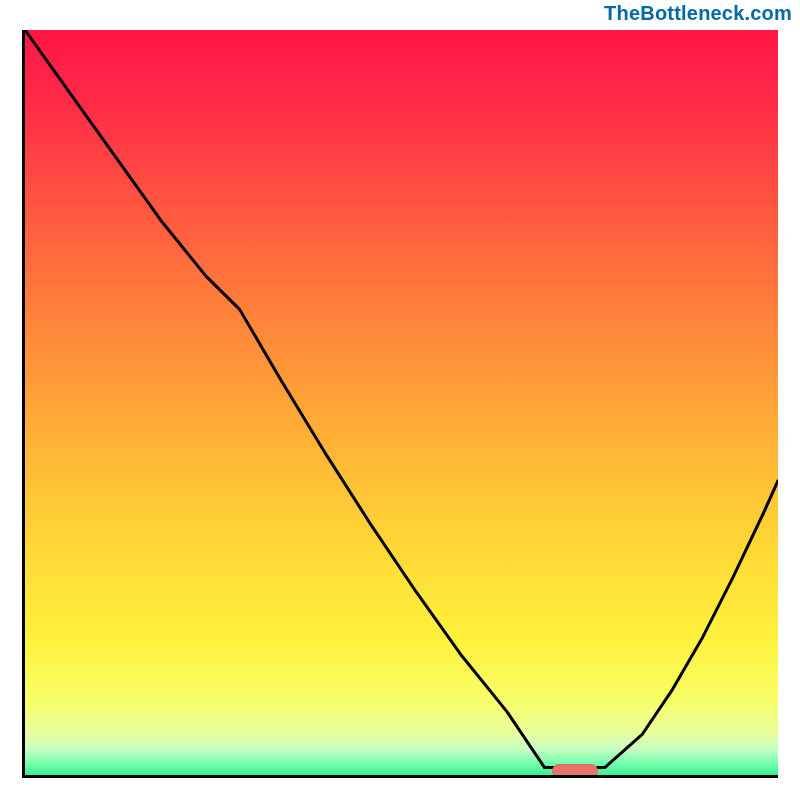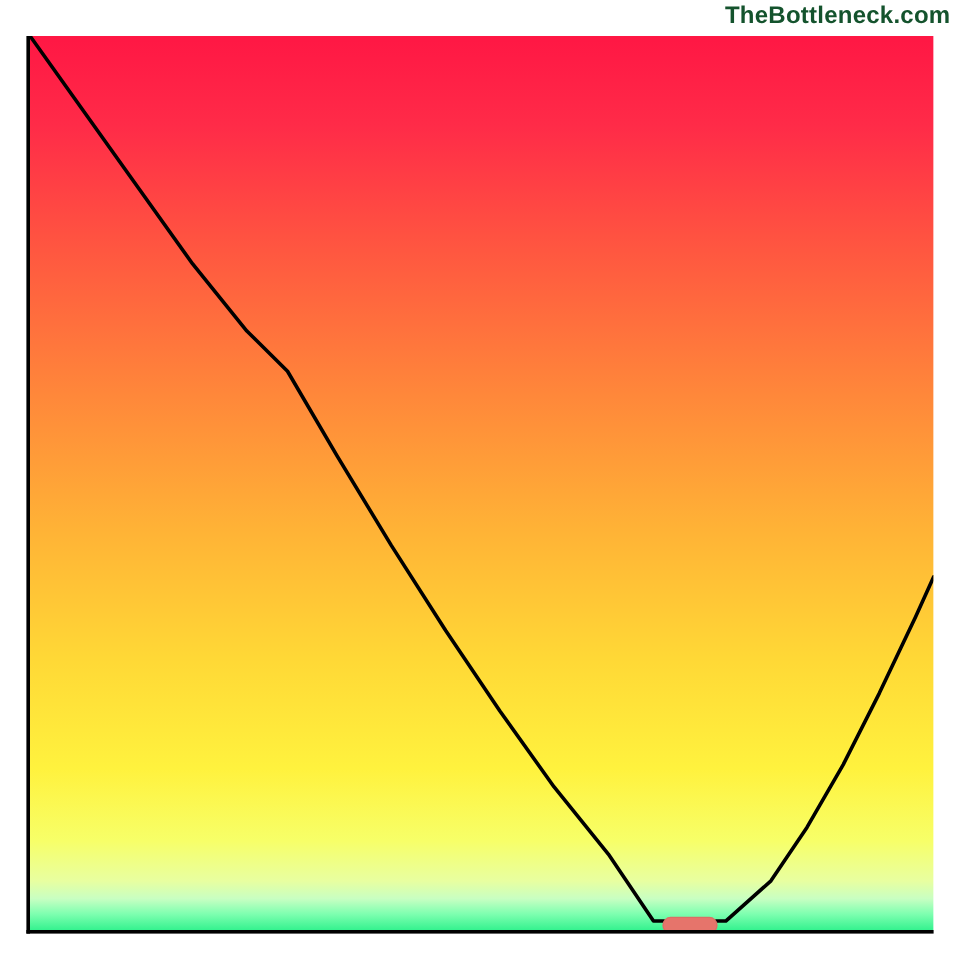--- a/index.html
+++ b/index.html
@@ -14,21 +14,21 @@
   .wrap {
     width: 800px;
     height: 800px;
     position: relative;
     box-sizing: border-box;
   }
   .attr {
     position: absolute;
     top: 2px;
     right: 8px;
-    color: #14532d;
+    color: #0369a1;
     font-size: 20px;
     font-weight: 600;
     letter-spacing: 0.2px;
   }
   .plot {
     position: absolute;
     left: 22px;
     top: 30px;
     width: 756px;  
     height: 748px; 

